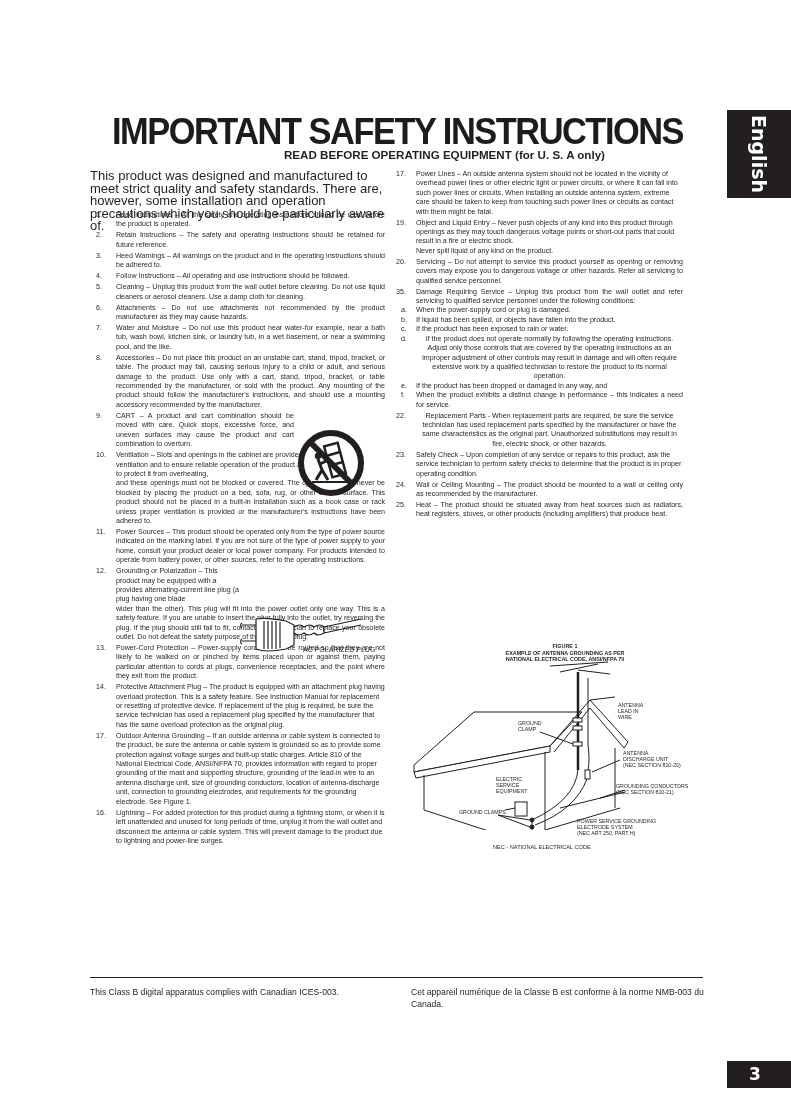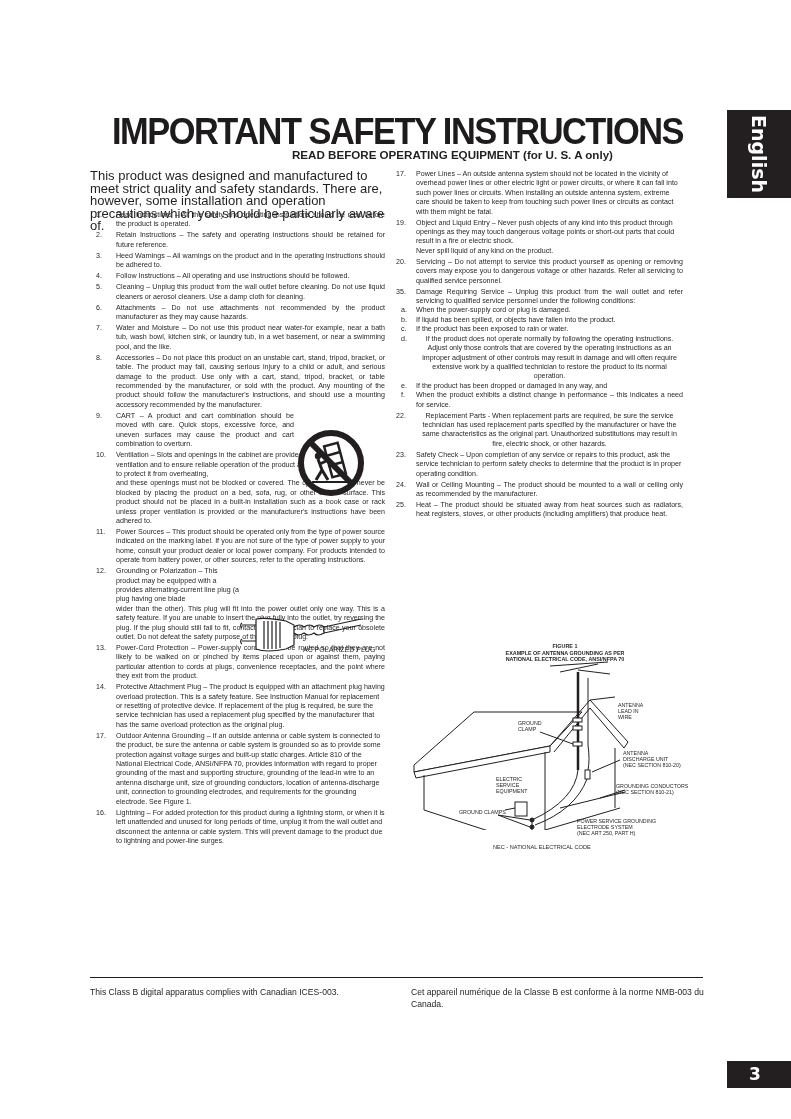--- a/index.html
+++ b/index.html
@@ -3,21 +3,21 @@
 <meta charset="utf-8">
 <style>
   html, body { margin: 0; padding: 0; background: #ffffff; }
   body { width: 791px; height: 1119px; position: relative; overflow: hidden;
          font-family: "Liberation Sans", sans-serif; color: #231f20; }
   .abs { position: absolute; }
 
   .main-title { left: 90px; top: 112px; width: 615px; text-align: center;
     font-family: "Liberation Sans", sans-serif; font-weight: bold; font-size: 37px;
     letter-spacing: -1.6px; line-height: 40px; transform: scaleX(0.93); transform-origin: center; color:#1e1b1c; }
-  .subtitle { left: 292px; top: 148px; font-weight: bold; font-size: 11.6px; line-height: 14px; color:#231f20; }
+  .subtitle { left: 284px; top: 148px; font-weight: bold; font-size: 11.6px; line-height: 14px; color:#231f20; }
 
   .lang-tab { left: 727px; top: 110px; width: 64px; height: 88px; background: #231f20; }
   .lang-tab span { position: absolute; left: 50%; top: 50%; transform: translate(-50%,-50%) rotate(90deg);
     color: #fff; font-weight: bold; font-size: 19px; font-family: "DejaVu Sans", sans-serif; white-space: nowrap; }
 
   .page-tab { left: 727px; top: 1061px; width: 64px; height: 27px; background: #231f20; }
   .page-tab span { position: absolute; left: 22px; top: 3px; color: #fff; font-weight: bold; font-size: 17px; font-family: "DejaVu Sans", sans-serif; }
 
   .intro { left: 90px; top: 170px; width: 300px; font-size: 13px; line-height: 12.6px; color:#231f20; }
 

